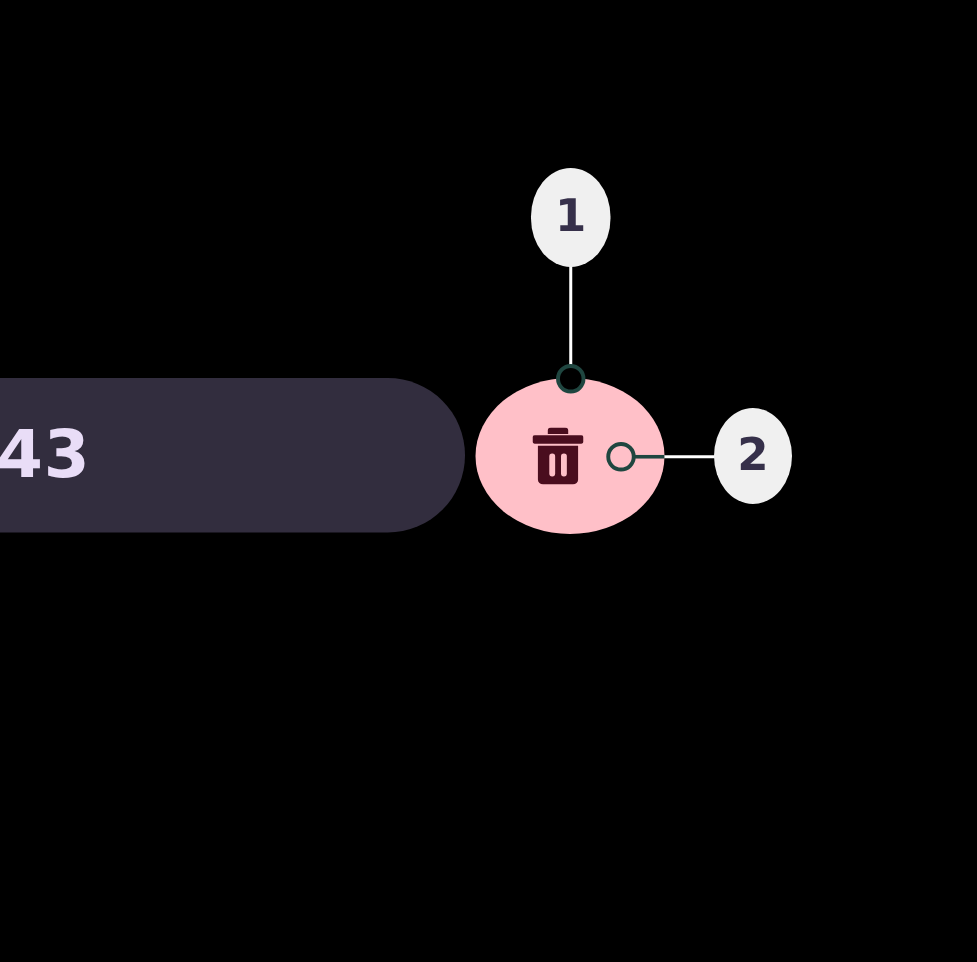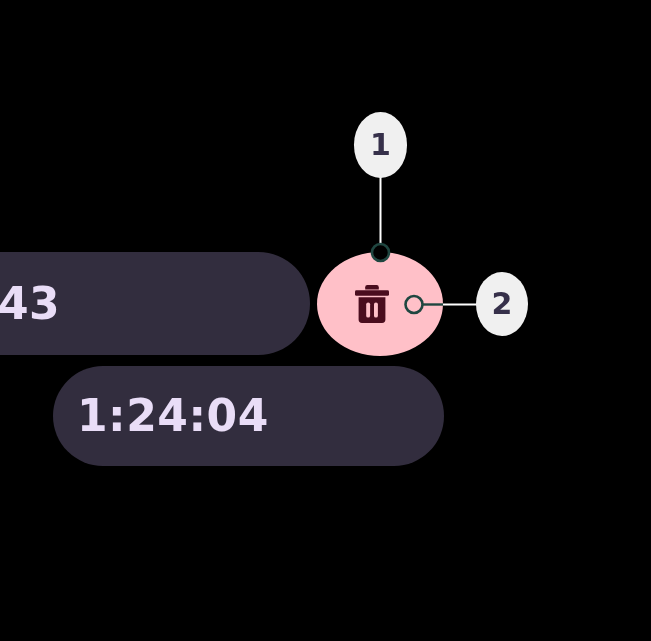--- a/index.html
+++ b/index.html
@@ -131,23 +131,20 @@
   <div id="delete-ellipse">
     <svg id="trash-icon" viewBox="0 0 34 38">
       <path fill="#4A0D1E" d="M12.4 0 h9.2 a2.2 2.2 0 0 1 2.2 2.2 V4.4 h-13.6 V2.2 A2.2 2.2 0 0 1 12.4 0 Z"></path>
       <rect x="0" y="5.2" width="34" height="5.6" rx="1.4" fill="#4A0D1E"></rect>
       <path fill="#4A0D1E" d="M3.6 12.2 h26.8 v22.4 a3.4 3.4 0 0 1 -3.4 3.4 H7 a3.4 3.4 0 0 1 -3.4 -3.4 Z"></path>
       <rect x="11.2" y="17.4" width="3.9" height="15.2" rx="1.9" fill="#FFC0C8"></rect>
       <rect x="19.0" y="17.4" width="3.9" height="15.2" rx="1.9" fill="#FFC0C8"></rect>
     </svg>
   </div>
 
-  <div class="pill" id="pill-timer">
-    <span class="pill-text">1:24:04</span>
-  </div>
 
   <svg id="annotations" viewBox="0 0 651 641">
 
     <line x1="380.5" y1="177" x2="380.5" y2="252" stroke="#FFFFFF" stroke-width="2"></line>
     <circle cx="380.5" cy="252.5" r="8.5" fill="#000000" stroke="#1F4640" stroke-width="2.6"></circle>
 
     <line x1="422" y1="304.5" x2="443" y2="304.5" stroke="#1F4640" stroke-width="2.4"></line>
     <line x1="443" y1="304.5" x2="478" y2="304.5" stroke="#FFFFFF" stroke-width="2"></line>
     <circle cx="414" cy="304.5" r="8.5" fill="#FFC0C8" stroke="#1F4640" stroke-width="2.6"></circle>
   </svg>

